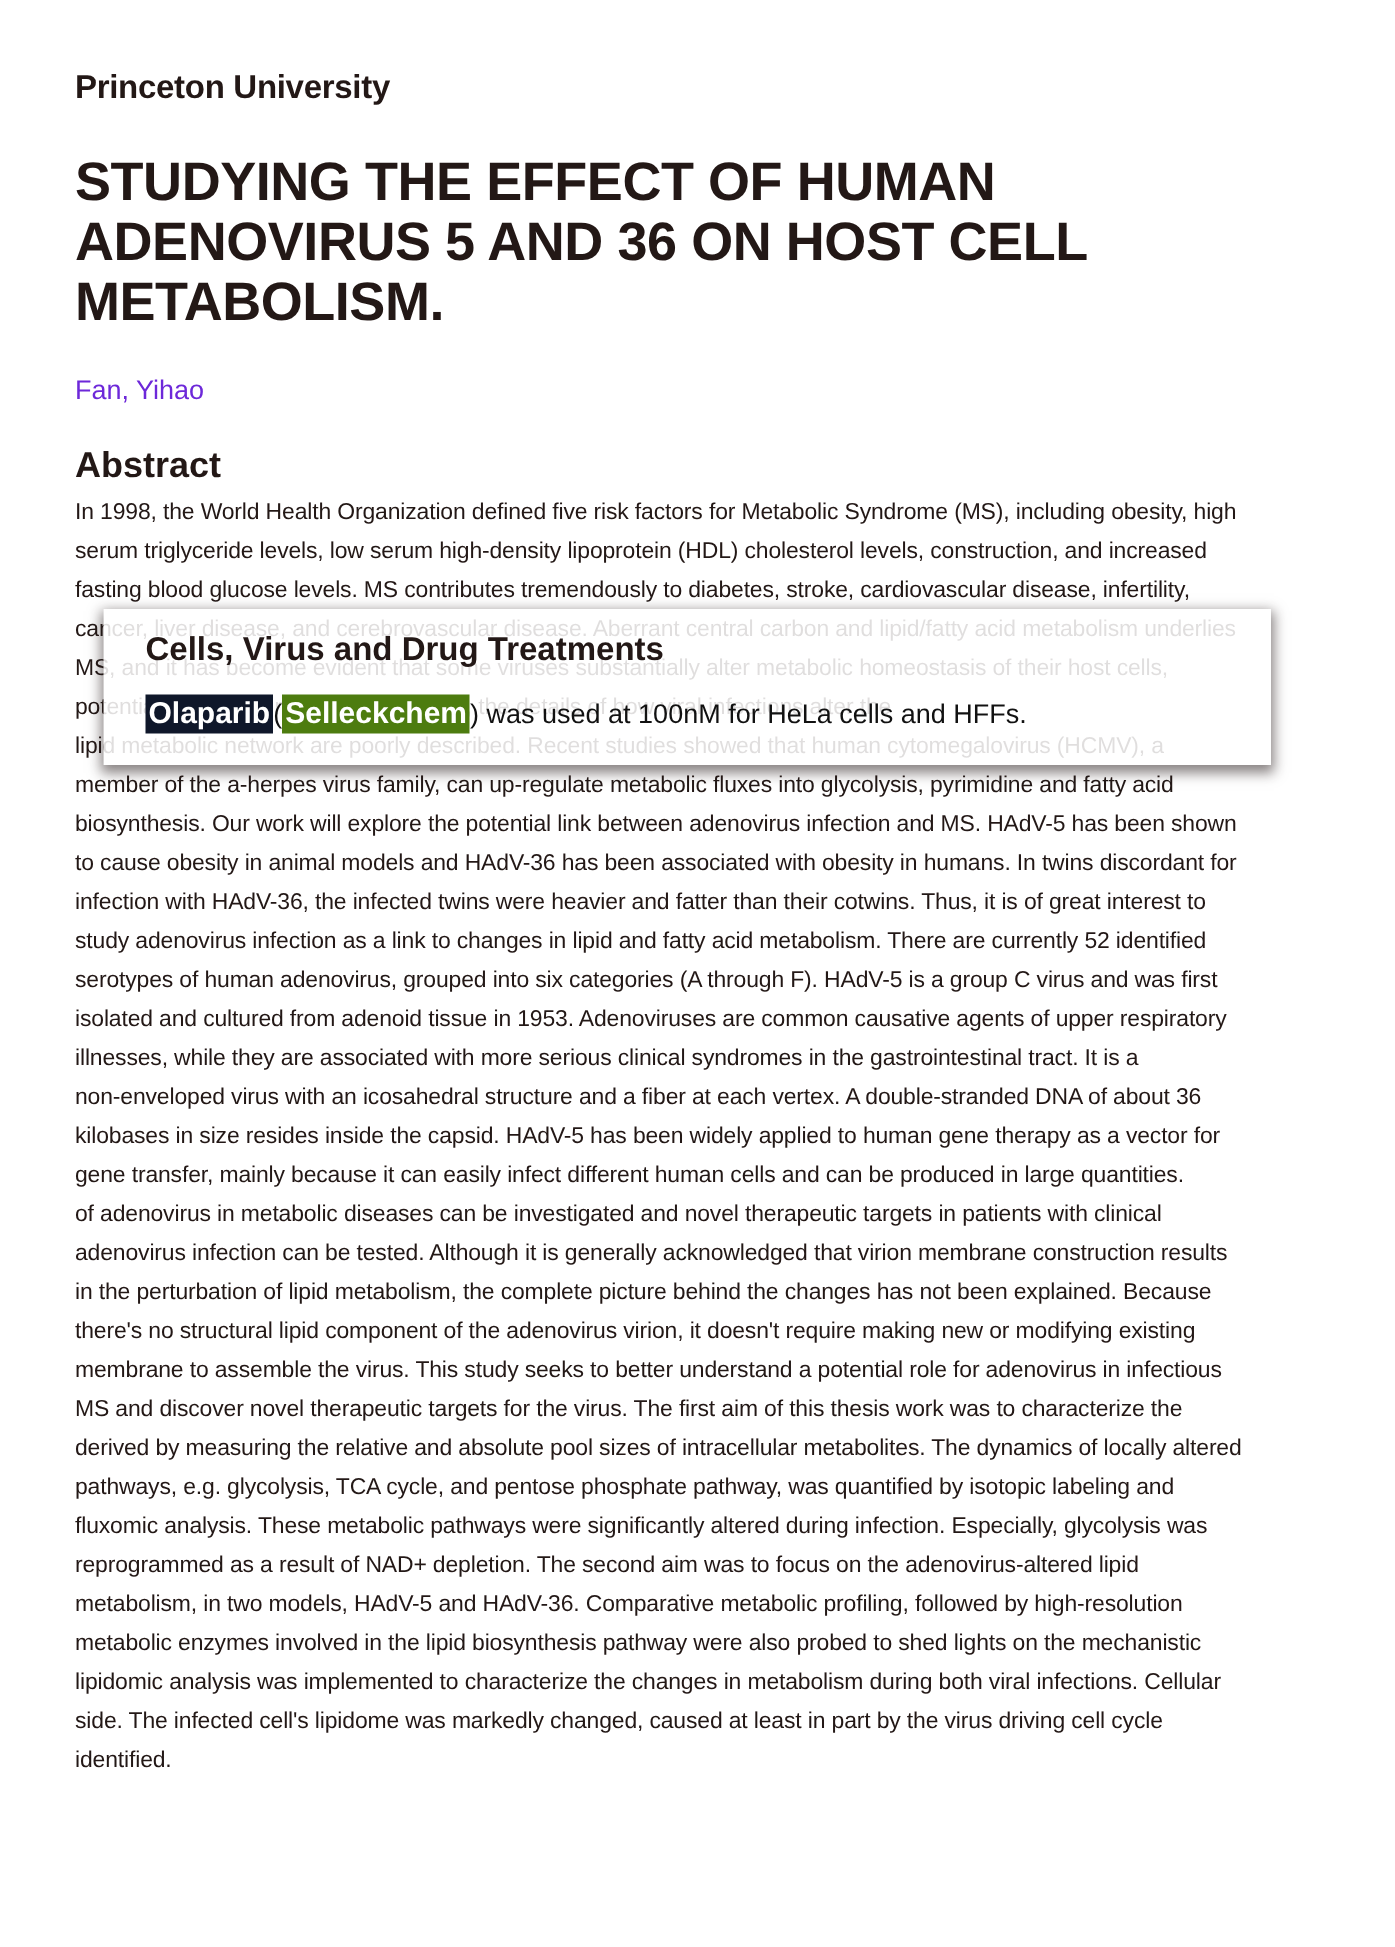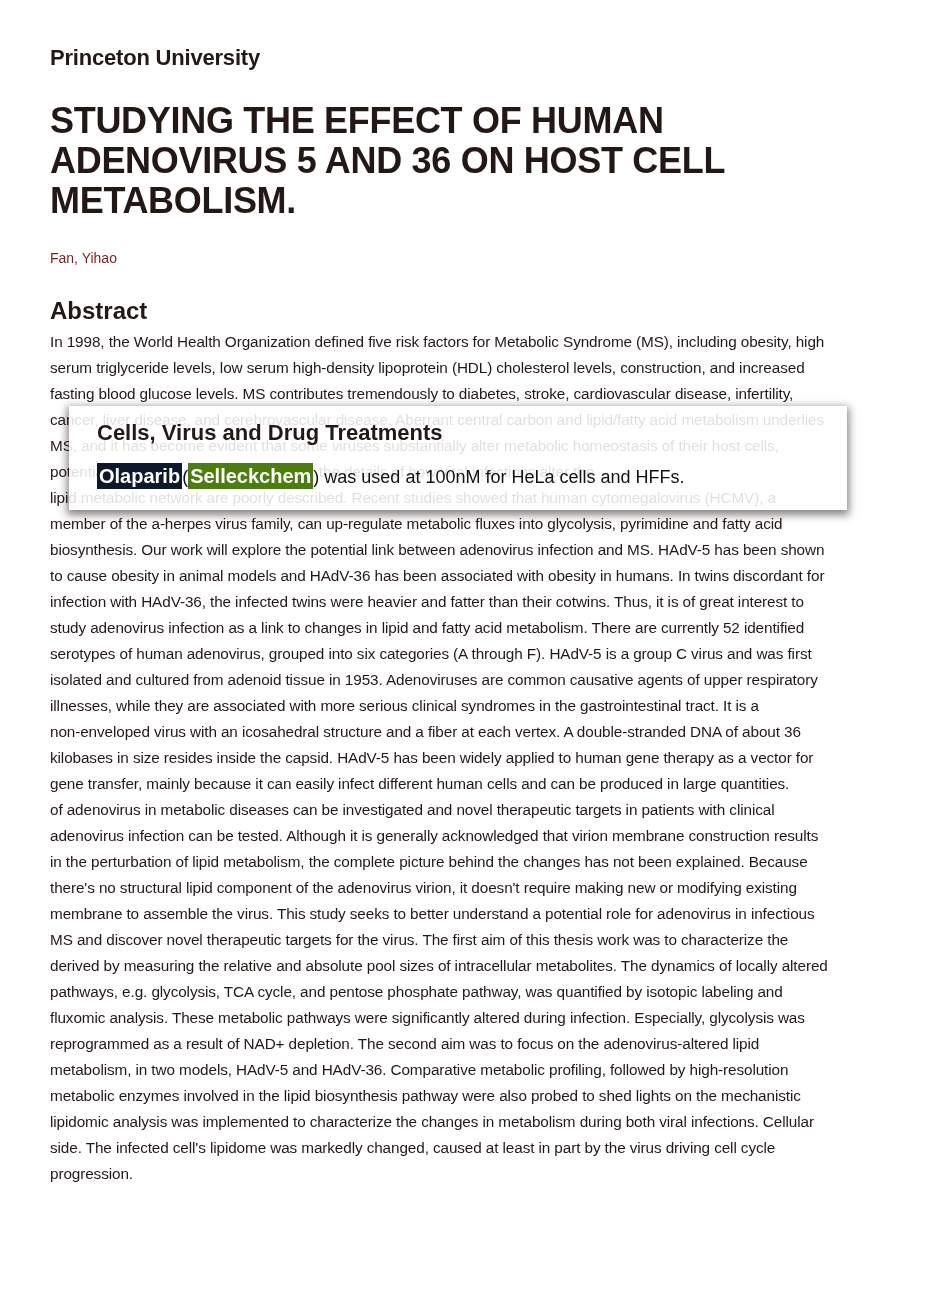--- a/index.html
+++ b/index.html
@@ -40,22 +40,22 @@
       line-height: 40px;
       font-weight: bold;
       letter-spacing: -0.3px;
       margin: 0;
       color: #231816;
     }
     .author {
       position: absolute;
       left: 0;
       top: 250px;
-      font-size: 14px;
-      color: #7f1d1d;
+      font-size: 18px;
+      color: #6d28d9;
       white-space: nowrap;
     }
     .abstract-heading {
       position: absolute;
       left: 0;
       top: 297px;
       font-size: 24px;
       font-weight: bold;
       margin: 0;
       color: #231816;
@@ -153,21 +153,21 @@
       <span class="line">membrane to assemble the virus. This study seeks to better understand a potential role for adenovirus in infectious</span>
       <span class="line">MS and discover novel therapeutic targets for the virus. The first aim of this thesis work was to characterize the</span>
       <span class="line">derived by measuring the relative and absolute pool sizes of intracellular metabolites. The dynamics of locally altered</span>
       <span class="line">pathways, e.g. glycolysis, TCA cycle, and pentose phosphate pathway, was quantified by isotopic labeling and</span>
       <span class="line">fluxomic analysis. These metabolic pathways were significantly altered during infection. Especially, glycolysis was</span>
       <span class="line">reprogrammed as a result of NAD+ depletion. The second aim was to focus on the adenovirus-altered lipid</span>
       <span class="line">metabolism, in two models, HAdV-5 and HAdV-36. Comparative metabolic profiling, followed by high-resolution</span>
       <span class="line">metabolic enzymes involved in the lipid biosynthesis pathway were also probed to shed lights on the mechanistic</span>
       <span class="line">lipidomic analysis was implemented to characterize the changes in metabolism during both viral infections. Cellular</span>
       <span class="line">side. The infected cell's lipidome was markedly changed, caused at least in part by the virus driving cell cycle</span>
-      <span class="line">progression.</span>
+      <span class="line">identified.</span>
     </div>
 </div>
 
 <div class="overlay">
   <h3 class="overlay-title">Cells, Virus and Drug Treatments</h3>
   <div class="overlay-text">
     <a class="drug-link" style="background: #0f172a;">Olaparib</a><span>(</span><a class="drug-link" style="background: #4d7c0f; text-align: right;">Selleckchem</a><span>) was used at 100nM for HeLa cells and HFFs.</span>
   </div>
 </div>
 

